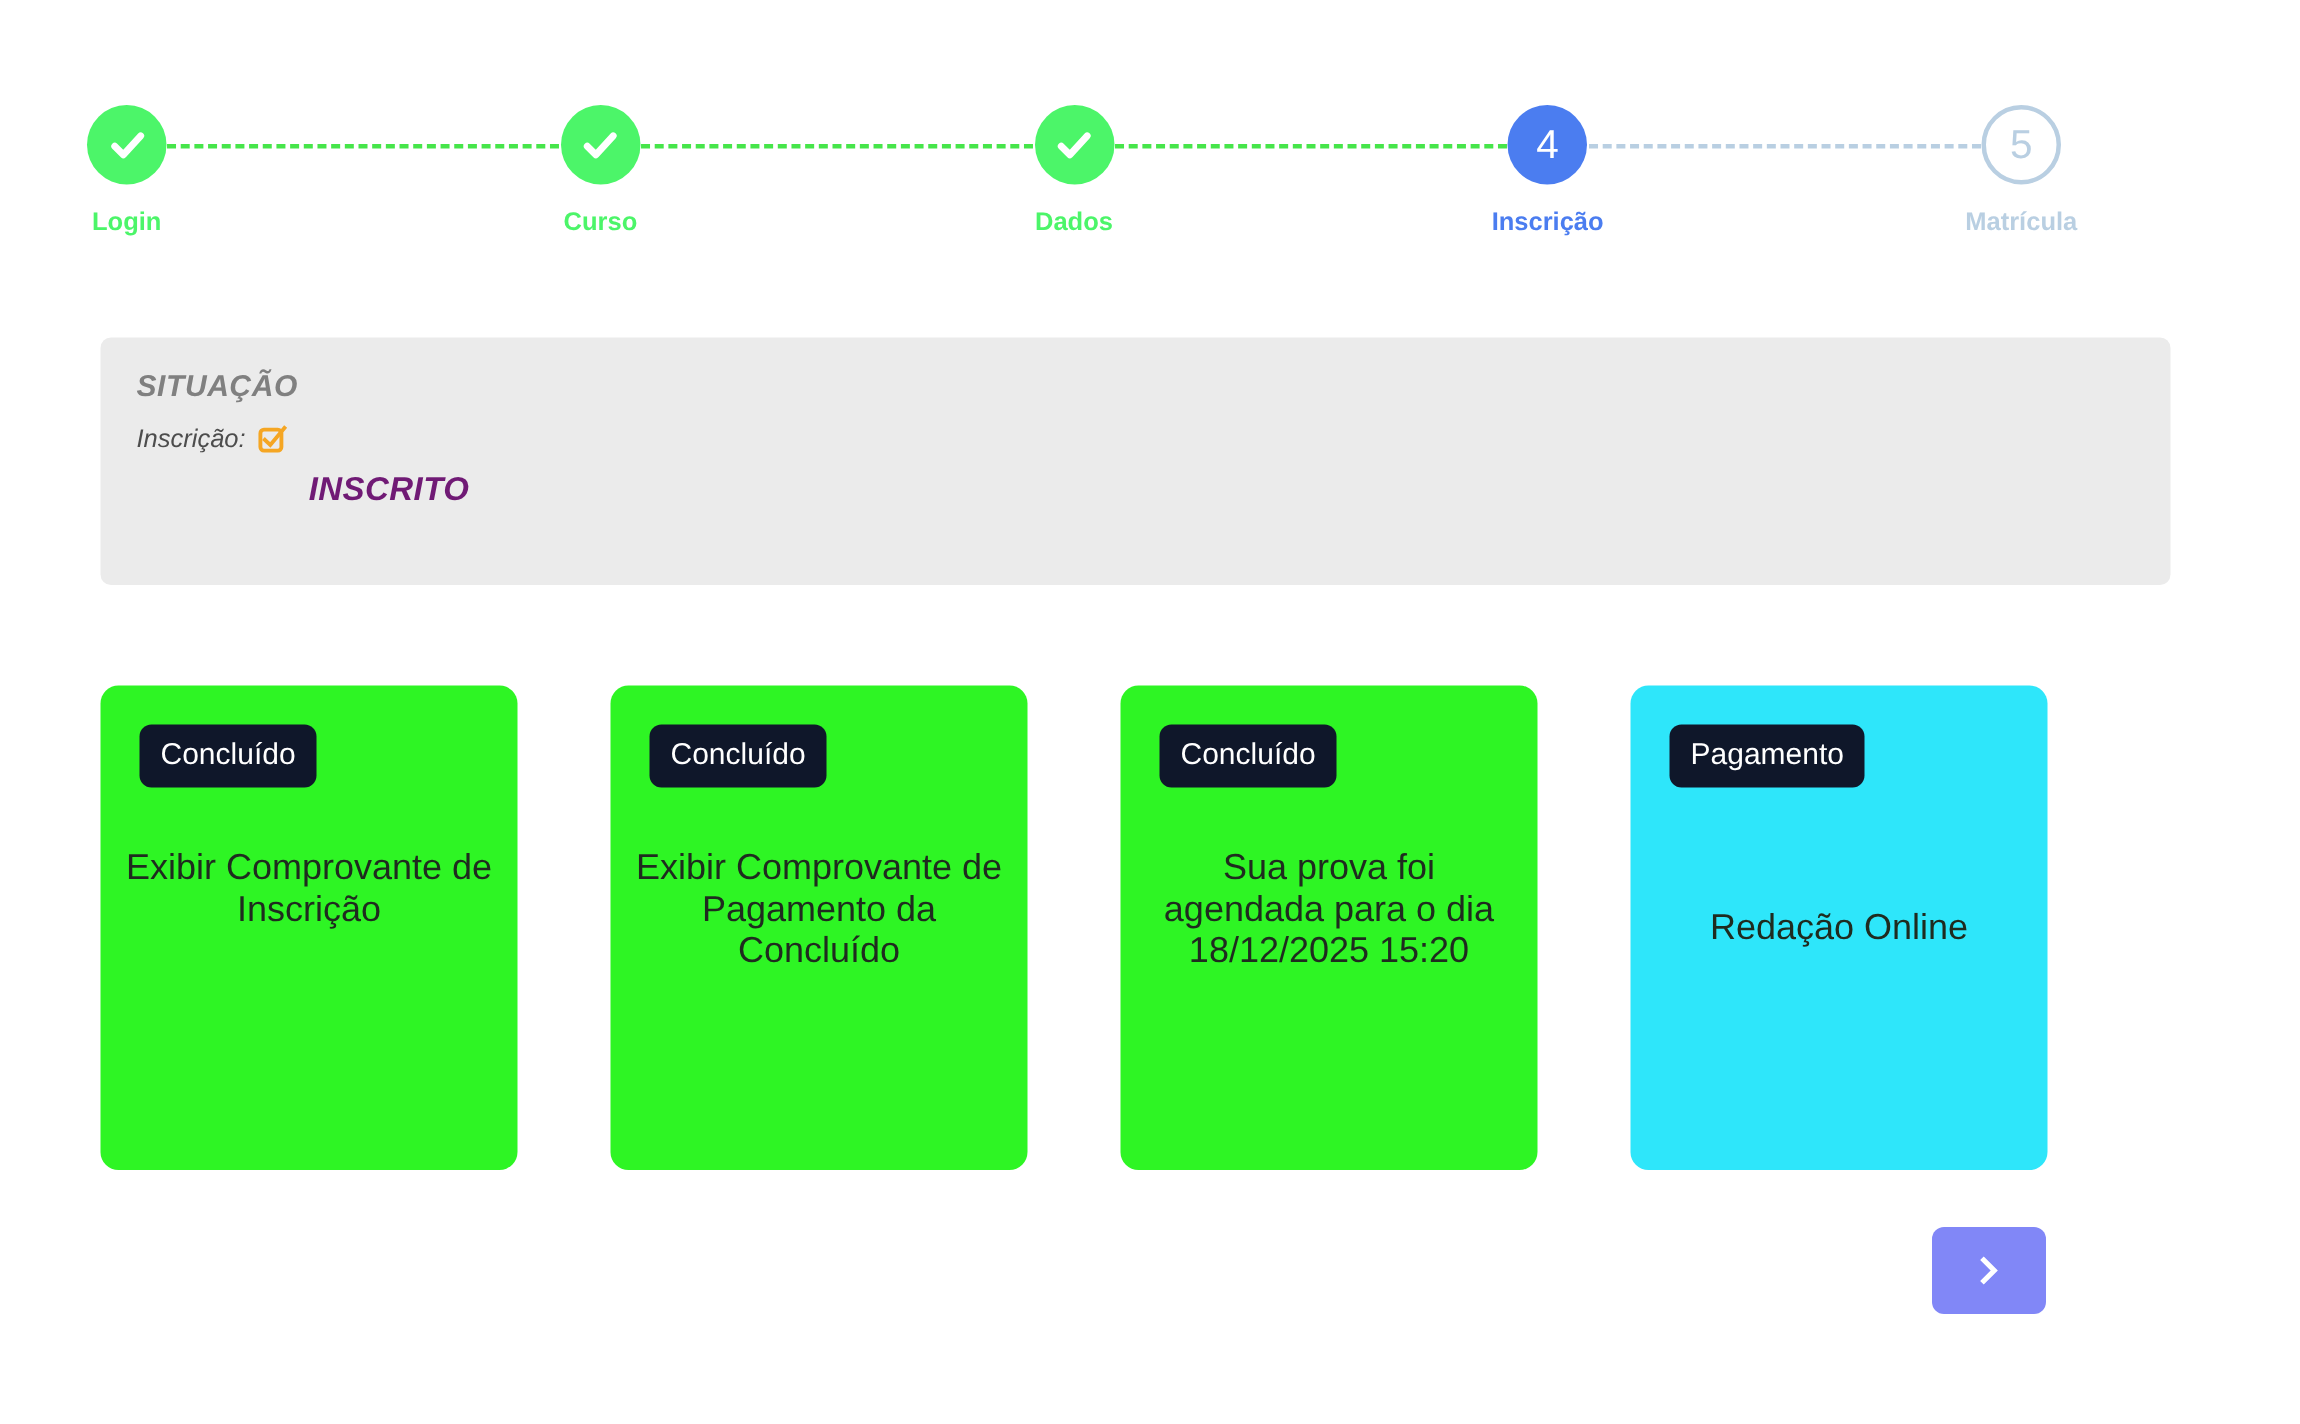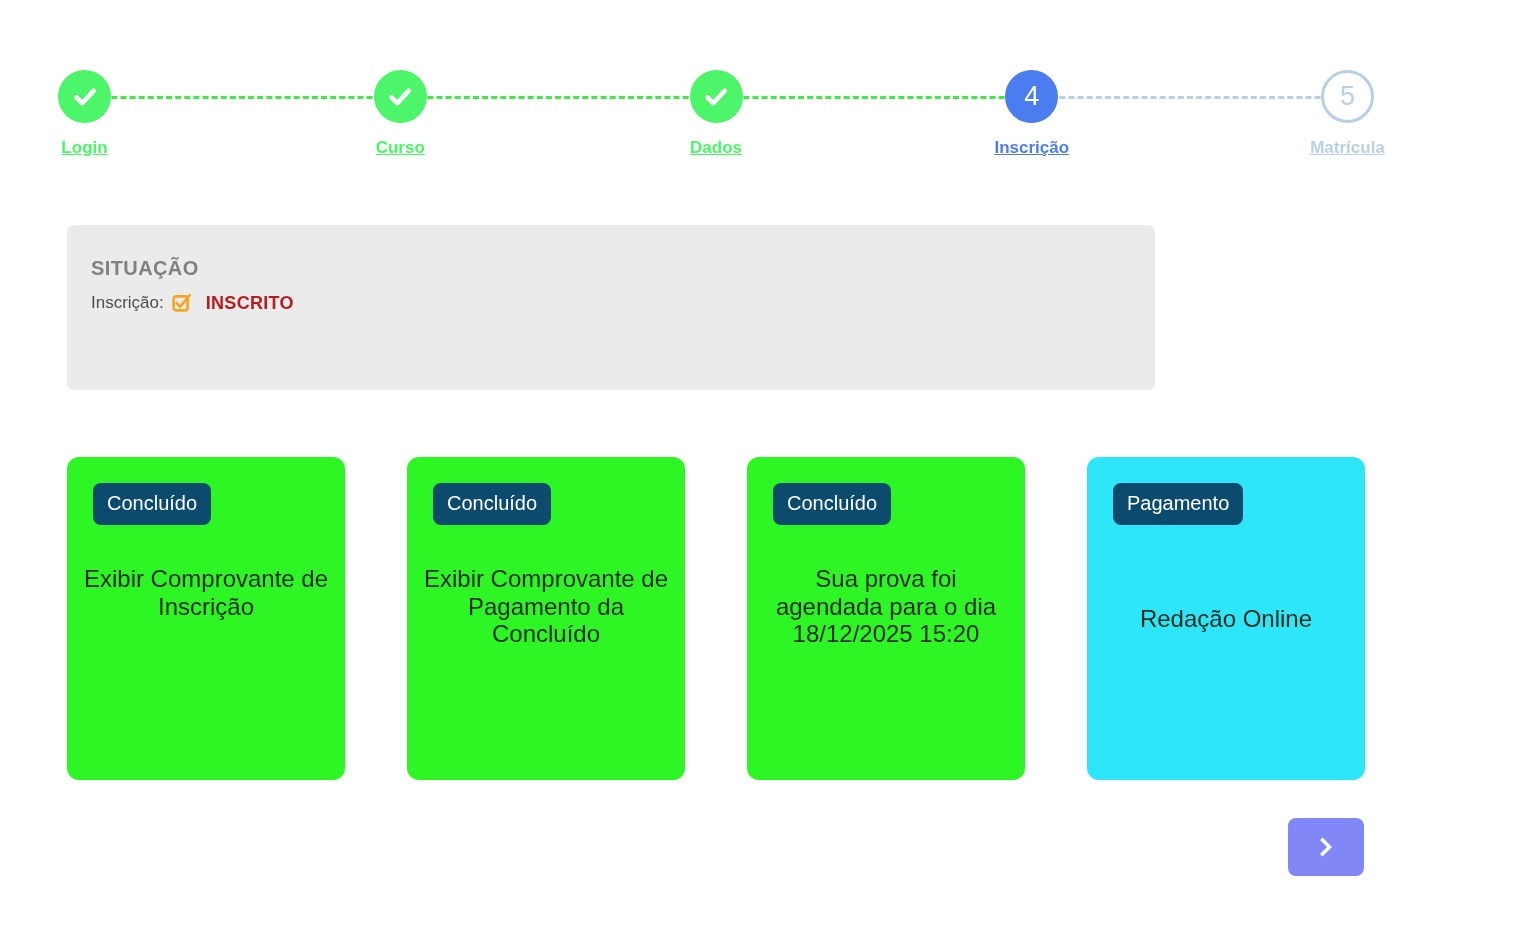--- a/index.html
+++ b/index.html
@@ -99,56 +99,58 @@
     margin-top: 15px;
     font-size: 17px;
     font-weight: bold;
     white-space: nowrap;
   }
   .step-label.done    { color: #4cf569; }
   .step-label.current { color: #4b7df0; }
   .step-label.future  { color: #b9cfe2; }
 
   
-  .step .step-label { margin-left: 0; text-decoration: underline; }
+  .step .step-label { margin-left: 0; }
   .step.align-center { align-items: center; width: 53px; }
 
   
   .situacao {
     position: absolute;
     left: 67px;
     top: 225px;
-    width: 1088px;
+    width: 1380px;
     height: 165px;
     background: #ebebeb;
     border-radius: 7px;
-    padding: 32px 24px;
+    padding: 22px 24px;
+    font-style: italic;
   }
   .situacao-title {
     color: #808080;
     font-size: 20px;
     font-weight: bold;
     letter-spacing: 0.4px;
   }
   .situacao-row {
     margin-top: 13px;
     display: flex;
     gap: 8px;
   }
   .situacao-key {
     color: #4d4d4d;
     font-size: 17px;
   }
   .check-icon { display: block; }
   .situacao-value {
-    color: #b91c1c;
-    font-size: 18px;
+    color: #701a75;
+    font-size: 22px;
     font-weight: bold;
     letter-spacing: 0.3px;
     margin-left: 6px;
+    margin-top: 30px;
   }
 
   
   .cards {
     position: absolute;
     left: 67px;
     top: 457px;
     width: 1298px;
     height: 323px;
     display: flex;
@@ -160,21 +162,21 @@
     height: 323px;
     border-radius: 12px;
     position: relative;
     padding-top: 26px;
     cursor: pointer;
   }
 
   .badge {
     display: inline-block;
     margin-left: 26px;
-    background: #0c4a6e;
+    background: #0f172a;
     color: #ffffff;
     font-size: 20px;
     line-height: 1;
     padding: 10px 14px 12px 14px;
     border-radius: 8px;
   }
 
   .card-text {
     position: absolute;
     left: 14px;

